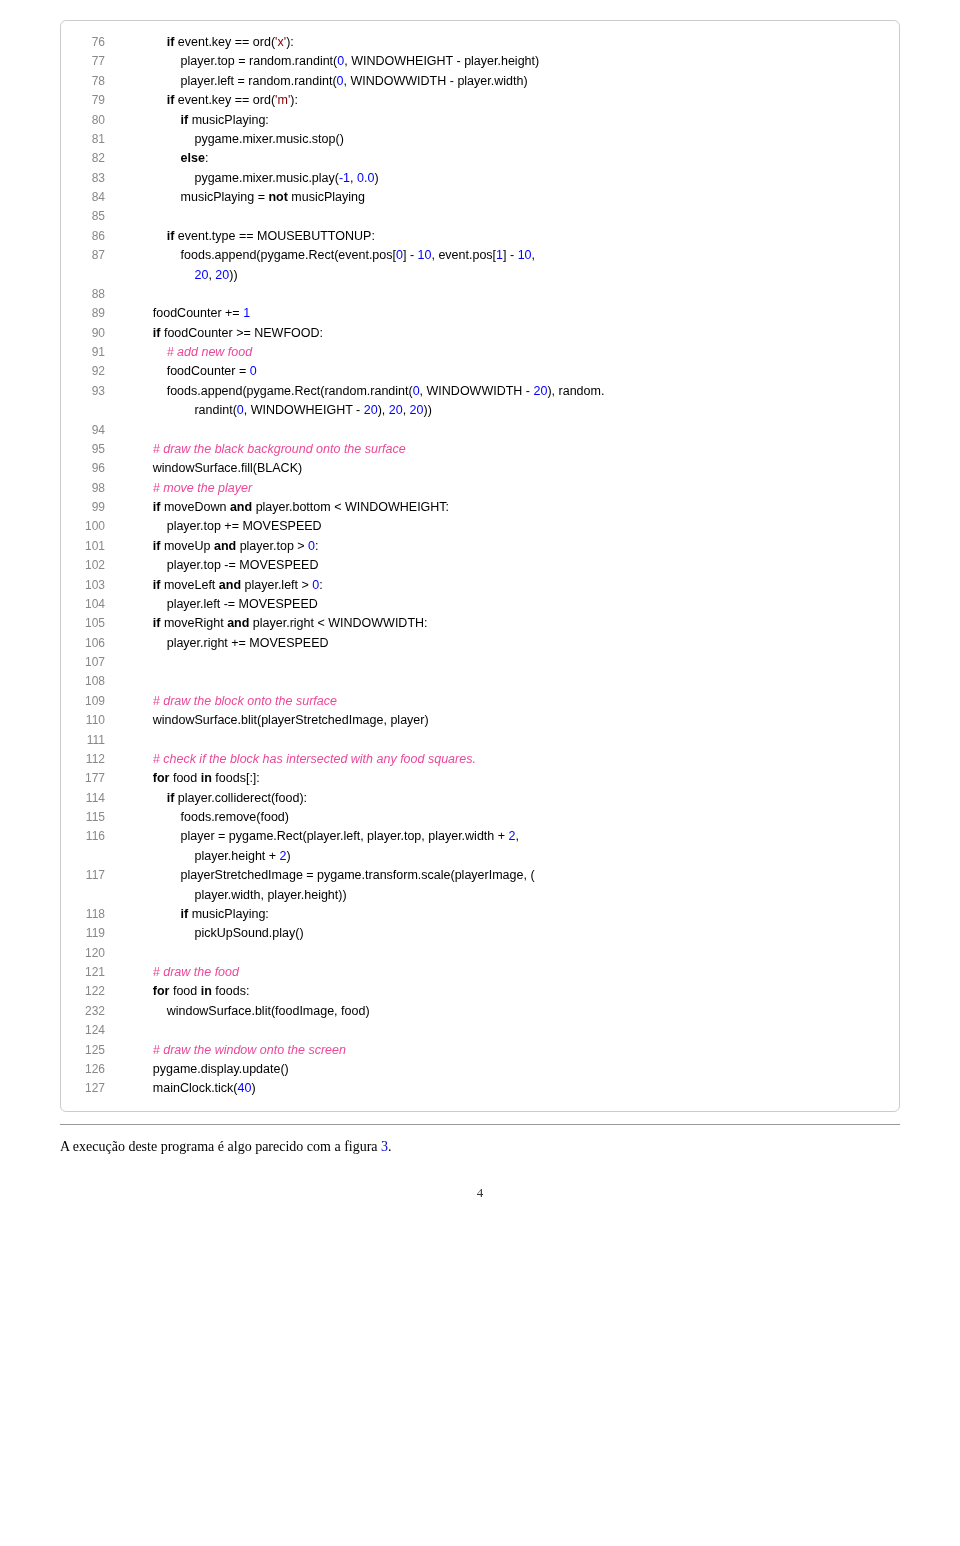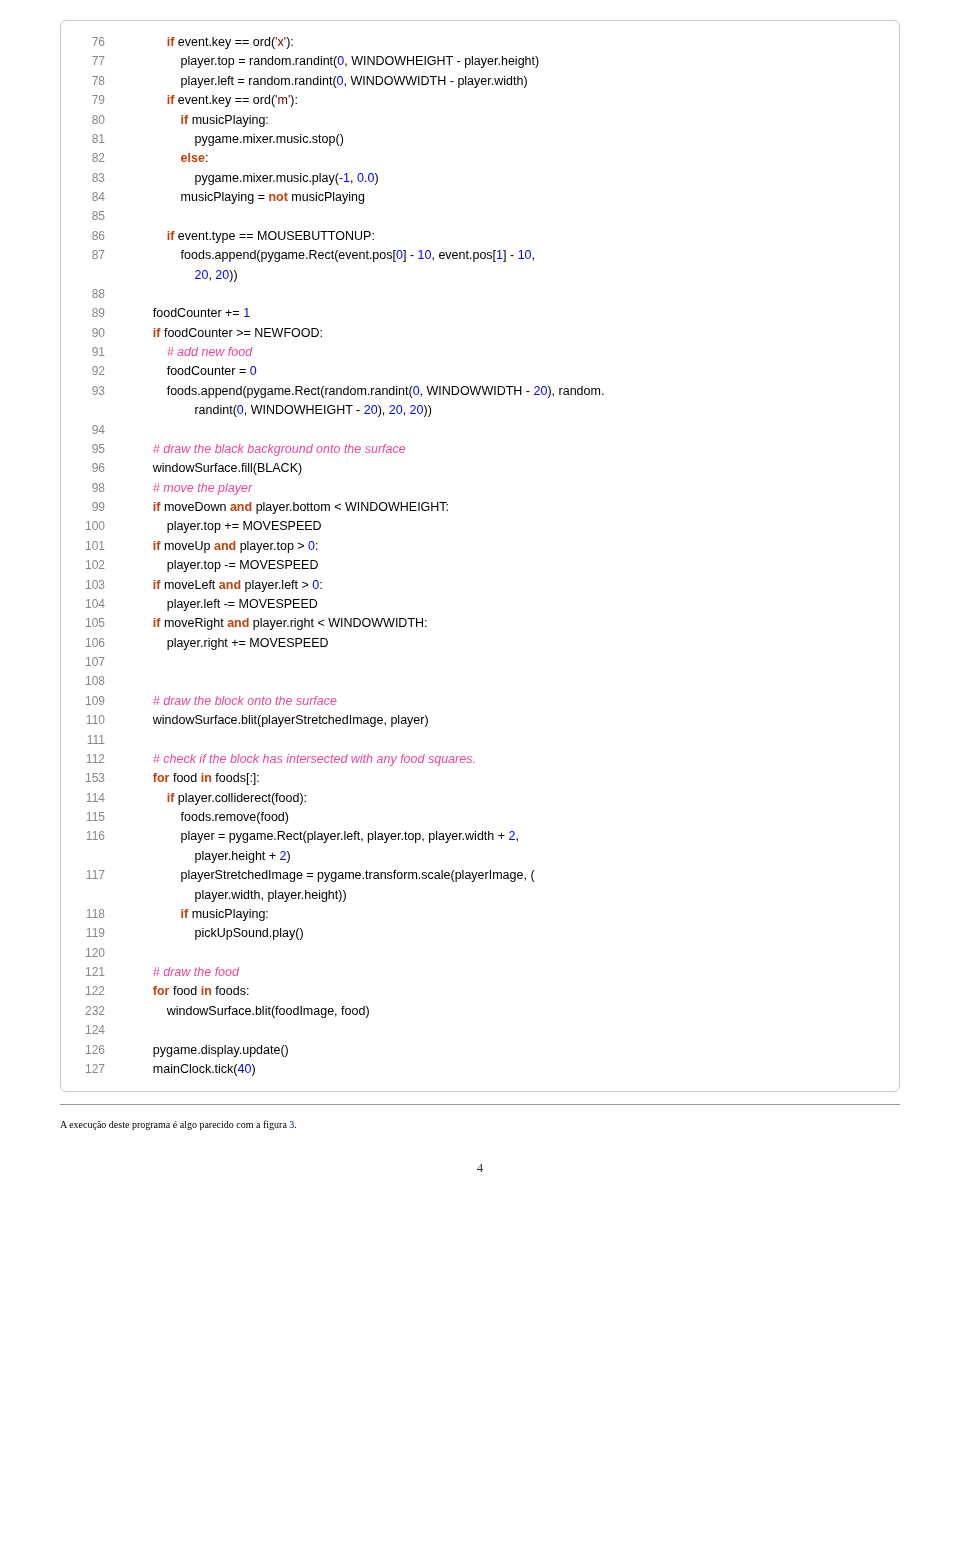--- a/index.html
+++ b/index.html
@@ -43,35 +43,35 @@
       user-select: none;
       font-size: 12px;
     }
 
     .code-content {
       white-space: pre;
       color: #000000;
     }
 
     
-    .kw { color: #c2410c; font-weight: bold; } 
+    .kw { color: #000000; font-weight: bold; } 
     .cm { color: #ec4899; font-style: italic; } 
     .st { color: #800000; } 
     .op { color: #000000; } 
     .num { color: #0000ff; }
 
     .divider {
       border: none;
       border-top: 1px solid #999999;
       margin: 12px 0;
     }
 
     .prose-text {
       font-family: Georgia, 'Times New Roman', serif;
-      font-size: 10px;
+      font-size: 14px;
       margin-top: 14px;
       color: #000000;
     }
 
     .prose-link {
       color: #0000cc;
       text-decoration: none;
     }
 
     .page-footer {
@@ -271,21 +271,21 @@
     <span class="line-num">111</span>
     <span class="code-content"> </span>
   </div>
 
   <div class="code-line">
     <span class="line-num">112</span>
     <span class="code-content">        <span class="cm"># check if the block has intersected with any food squares.</span></span>
   </div>
 
   <div class="code-line">
-    <span class="line-num">153</span>
+    <span class="line-num">177</span>
     <span class="code-content">        <span class="kw">for</span> food <span class="kw">in</span> foods[:]:</span>
   </div>
 
   <div class="code-line">
     <span class="line-num">114</span>
     <span class="code-content">            <span class="kw">if</span> player.colliderect(food):</span>
   </div>
 
   <div class="code-line">
     <span class="line-num">115</span>
@@ -340,20 +340,24 @@
   <div class="code-line">
     <span class="line-num">232</span>
     <span class="code-content">            windowSurface.blit(foodImage, food)</span>
   </div>
 
   <div class="code-line">
     <span class="line-num">124</span>
     <span class="code-content"> </span>
   </div>
 
+  <div class="code-line">
+    <span class="line-num">125</span>
+    <span class="code-content">        <span class="cm"># draw the window onto the screen</span></span>
+  </div>
 
   <div class="code-line">
     <span class="line-num">126</span>
     <span class="code-content">        pygame.display.update()</span>
   </div>
 
   <div class="code-line">
     <span class="line-num">127</span>
     <span class="code-content">        mainClock.tick(<span class="num">40</span>)</span>
   </div>

